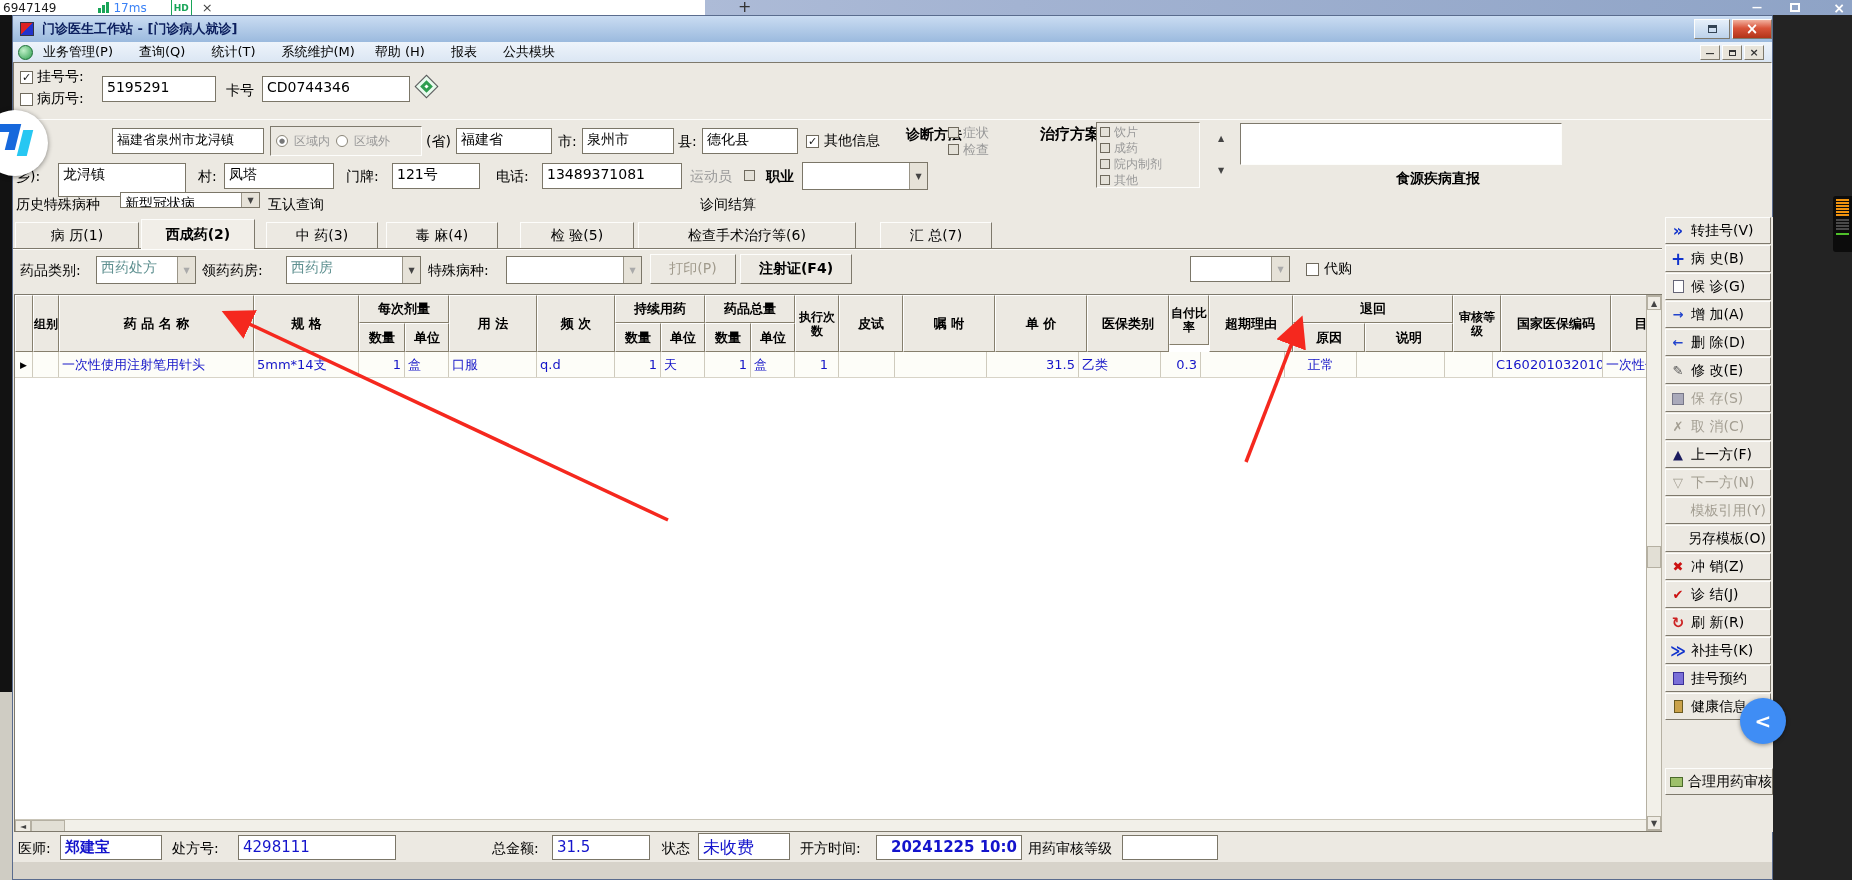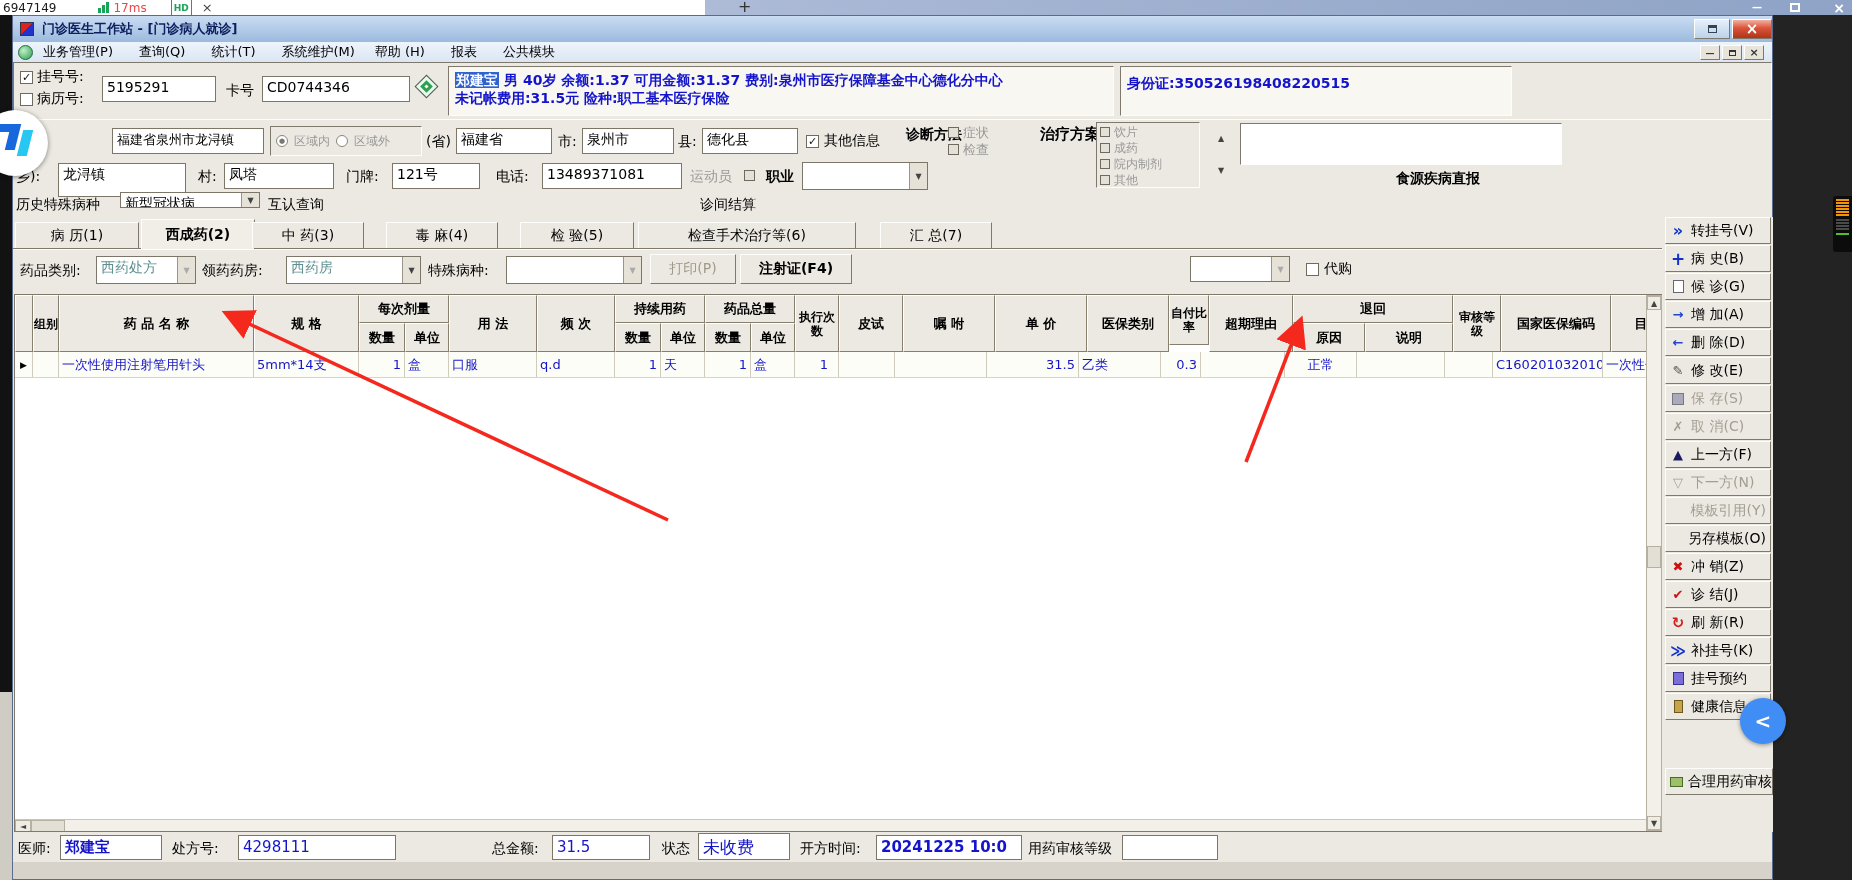--- a/index.html
+++ b/index.html
@@ -44,21 +44,21 @@
 <div class="screen">
 
   <div class="abs" style="left:0;top:0;width:1852px;height:15px;background:linear-gradient(90deg,#c3cde2 0%,#a3b3d2 55%,#8ea3c6 100%);"></div>
   <div class="abs" style="left:0;top:0;width:705px;height:15px;background:#fff;display:flex;align-items:center;">
     <span style="font-size:12px;color:#1a1a1a;padding-left:3px;">6947149</span>
     <span style="display:inline-flex;align-items:flex-end;gap:1px;margin-left:42px;">
       <i style="width:3px;height:5px;background:#18a558;display:block;"></i>
       <i style="width:3px;height:8px;background:#18a558;display:block;"></i>
       <i style="width:3px;height:11px;background:#18a558;display:block;"></i>
     </span>
-    <span style="font-size:12px;color:#ef4444;margin-left:4px;">17ms</span>
+    <span style="font-size:12px;color:#3b82f6;margin-left:4px;">17ms</span>
     <span style="font-size:9px;font-weight:bold;color:#18a558;border:1px solid #18a558;border-radius:2px;padding:11px 2px;margin-left:24px;">HD</span>
     <span style="font-size:13px;color:#444;margin-left:10px;">×</span>
   </div>
   <span class="abs" style="left:738px;top:-3px;font-size:16px;color:#333;">+</span>
   <span class="abs wbtn" style="left:1742px;top:0;width:30px;height:15px;color:#fff;font-size:10px;">—</span>
   <span class="abs" style="left:1790px;top:3px;width:10px;height:9px;border:2px solid #fff;"></span>
   <span class="abs wbtn" style="left:1826px;top:0;width:26px;height:15px;color:#fff;font-size:14px;">×</span>
 
   <div class="abs" style="left:0;top:15px;width:12px;height:677px;background:#121212;"></div>
   <div class="abs" style="left:0;top:692px;width:12px;height:188px;background:#cfccc3;"></div>
@@ -115,30 +115,20 @@
     <span class="L">挂号号:</span>
   </div>
   <div class="abs" style="left:20px;top:90px;display:flex;align-items:center;gap:4px;">
     <span class="cb"></span>
     <span class="L">病历号:</span>
   </div>
   <div class="abs inp blueval" style="left:102px;top:76px;width:114px;height:26px;color:#000;">5195291</div>
   <span class="abs L" style="left:226px;top:82px;">卡号</span>
   <div class="abs inp" style="left:262px;top:76px;width:148px;height:26px;">CD0744346</div>
   <span class="abs" style="left:418px;top:78px;width:17px;height:17px;background:#fff;border:1px solid #555;transform:rotate(45deg);box-shadow:inset 0 0 0 3px #eafaef, inset 0 0 0 6px #2e9e4f;"></span>
-  <div class="abs bevin" style="left:448px;top:66px;width:666px;height:50px;background:#f8f7f1;padding:3px 6px;overflow:hidden;">
-    <div style="white-space:nowrap;">
-      <span style="background:#3163ce;color:#fff;font-size:14px;font-weight:bold;padding:0 1px;">郑建宝</span>
-      <span class="blueval" style="font-size:14px;font-weight:bold;">男 40岁 余额:1.37 可用金额:31.37 费别:泉州市医疗保障基金中心德化分中心</span>
-    </div>
-    <div class="blueval" style="font-size:14px;font-weight:bold;white-space:nowrap;">未记帐费用:31.5元 险种:职工基本医疗保险</div>
-  </div>
-  <div class="abs bevin" style="left:1120px;top:66px;width:392px;height:50px;background:#f8f7f1;padding:6px 6px;overflow:hidden;">
-    <span class="blueval" style="font-size:14px;font-weight:bold;white-space:nowrap;">身份证:350526198408220515</span>
-  </div>
 
   <div class="abs inp" style="left:112px;top:128px;width:152px;height:26px;font-size:13px;">福建省泉州市龙浔镇</div>
   <div class="abs bevin" style="left:270px;top:126px;width:152px;height:30px;display:flex;align-items:center;gap:6px;padding:0 5px;">
     <span class="radio">●</span>
     <span class="L gray" style="font-size:12px;">区域内</span>
     <span class="radio"></span>
     <span class="L gray" style="font-size:12px;">区域外</span>
   </div>
   <span class="abs L" style="left:426px;top:133px;">(省)</span>
   <div class="abs inp" style="left:456px;top:128px;width:96px;height:26px;">福建省</div>
@@ -210,21 +200,21 @@
   <span class="abs L" style="left:268px;top:196px;">互认查询</span>
   <span class="abs L" style="left:700px;top:196px;">诊间结算</span>
 
   <div class="abs" style="left:13px;top:248px;width:1649px;height:2px;background:#fdfdfb;border-top:1px solid #7e796c;"></div>
   <div class="tab" style="left:15px;width:124px;">
       <span>病 历(1)</span>
     </div>
   <div class="tab active" style="left:141px;width:114px;">
       <span>西成药(2)</span>
     </div>
-  <div class="tab" style="left:252px;width:112px;">
+  <div class="tab" style="left:266px;width:112px;">
       <span>中 药(3)</span>
     </div>
   <div class="tab" style="left:386px;width:112px;">
       <span>毒 麻(4)</span>
     </div>
   <div class="tab" style="left:520px;width:114px;">
       <span>检 验(5)</span>
     </div>
   <div class="tab" style="left:638px;width:218px;">
       <span>检查手术治疗等(6)</span>
@@ -450,21 +440,21 @@
 
   <span class="abs L" style="left:18px;top:840px;">医师:</span>
   <div class="abs inp blueval" style="left:60px;top:835px;width:102px;height:25px;color:#1414cc;font-weight:bold;font-size:15px;">郑建宝</div>
   <span class="abs L" style="left:172px;top:840px;">处方号:</span>
   <div class="abs inp blueval" style="left:238px;top:835px;width:158px;height:25px;color:#1414cc;font-size:15px;">4298111</div>
   <span class="abs L" style="left:492px;top:840px;">总金额:</span>
   <div class="abs inp blueval" style="left:552px;top:835px;width:98px;height:25px;color:#1414cc;font-size:15px;">31.5</div>
   <span class="abs L" style="left:662px;top:840px;">状态</span>
   <div class="abs inp blueval" style="left:698px;top:833px;width:92px;height:27px;color:#1414cc;font-weight:normal;font-size:17px;">未收费</div>
   <span class="abs L" style="left:800px;top:840px;">开方时间:</span>
-  <div class="abs inp blueval" style="left:876px;top:835px;width:146px;height:25px;color:#1414cc;font-weight:bold;font-size:15px;">20241225 10:0</div>
+  <div class="abs inp blueval" style="left:876px;top:835px;width:146px;height:25px;color:#1414cc;font-weight:bold;font-size:15px;text-align:right;">20241225 10:0</div>
   <span class="abs L" style="left:1028px;top:840px;">用药审核等级</span>
   <div class="abs inp" style="left:1122px;top:835px;width:96px;height:25px;"></div>
   <div class="abs" style="left:13px;top:862px;width:1759px;height:17px;background:#d7d3ca;"></div>
 
   <div class="abs" style="left:-18px;top:110px;width:66px;height:66px;border-radius:50%;background:#fff;box-shadow:0 1px 5px rgba(0,0,0,.45);overflow:hidden;">
     <i class="abs" style="left:26px;top:14px;width:10px;height:26px;background:#1668dc;transform:skewX(-14deg);"></i>
     <i class="abs" style="left:38px;top:20px;width:10px;height:26px;background:#27c7f2;transform:skewX(-14deg);"></i>
     <i class="abs" style="left:18px;top:14px;width:16px;height:8px;background:#1668dc;"></i>
   </div>
 

